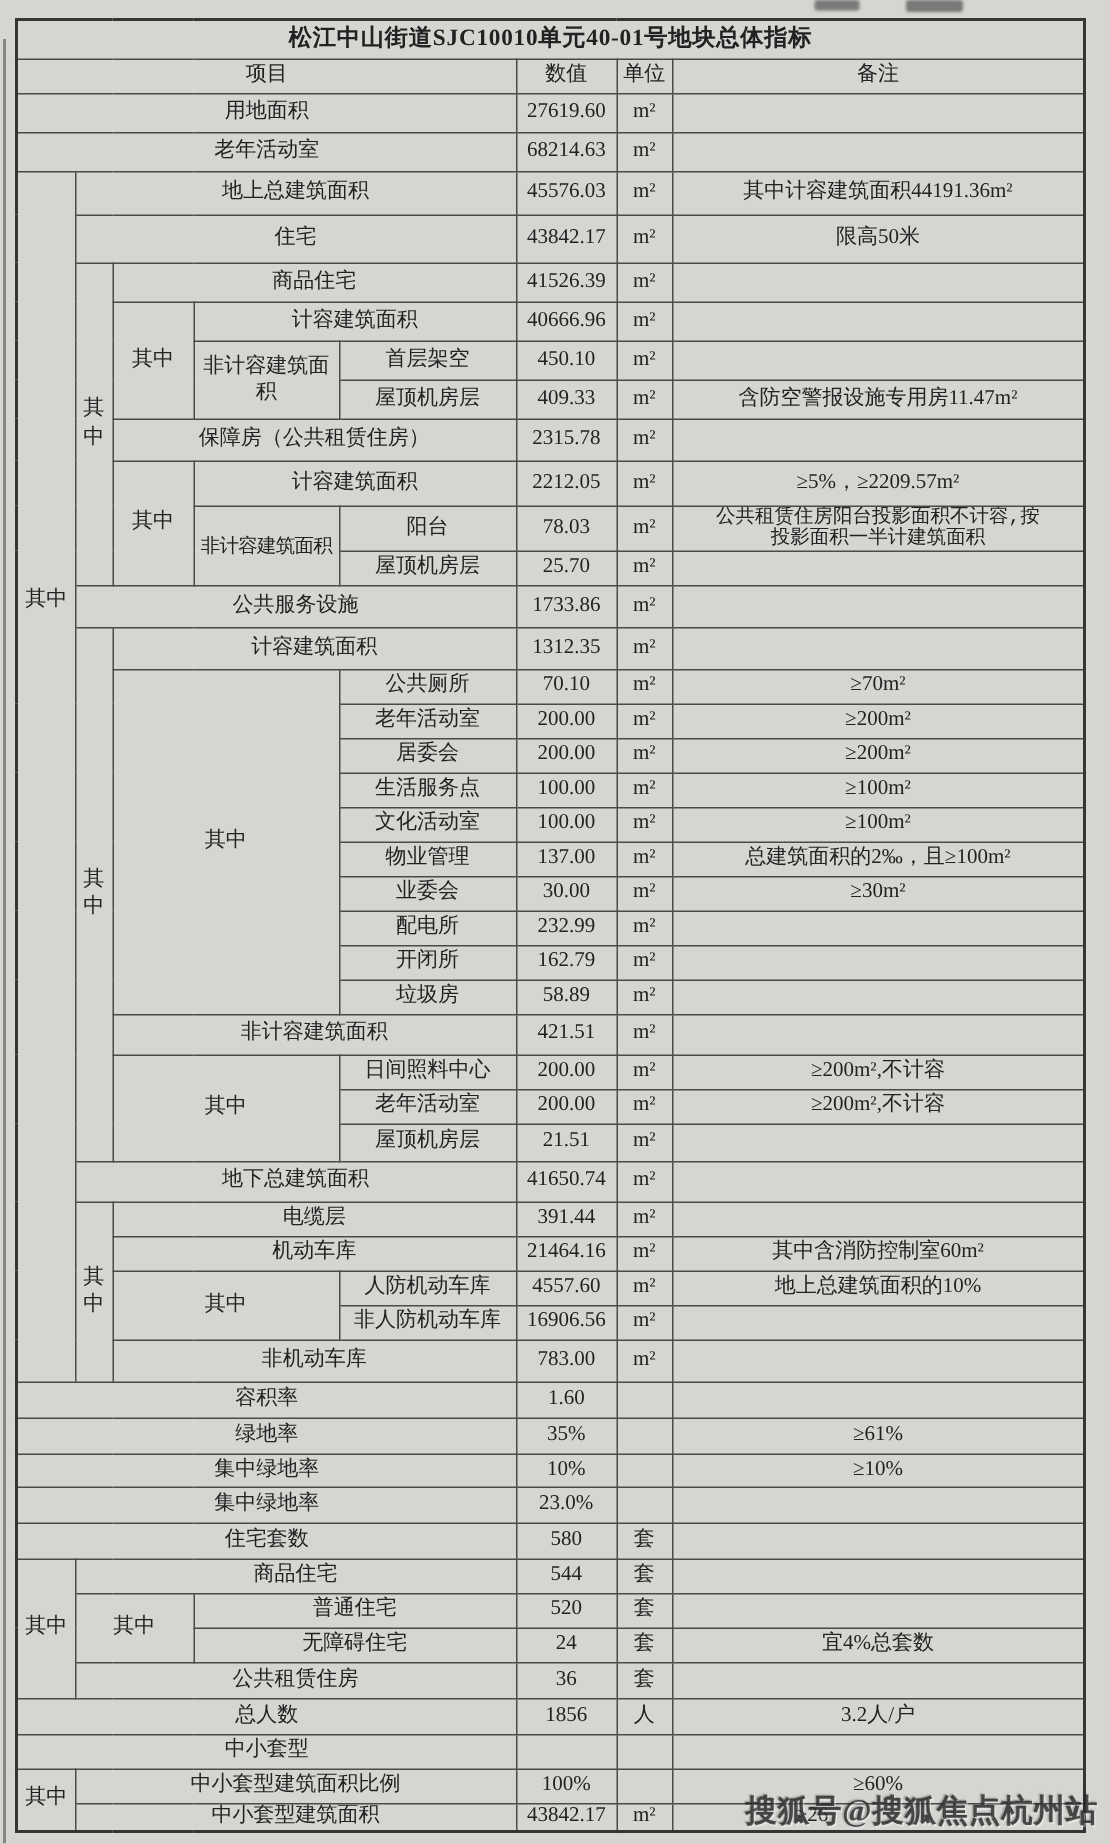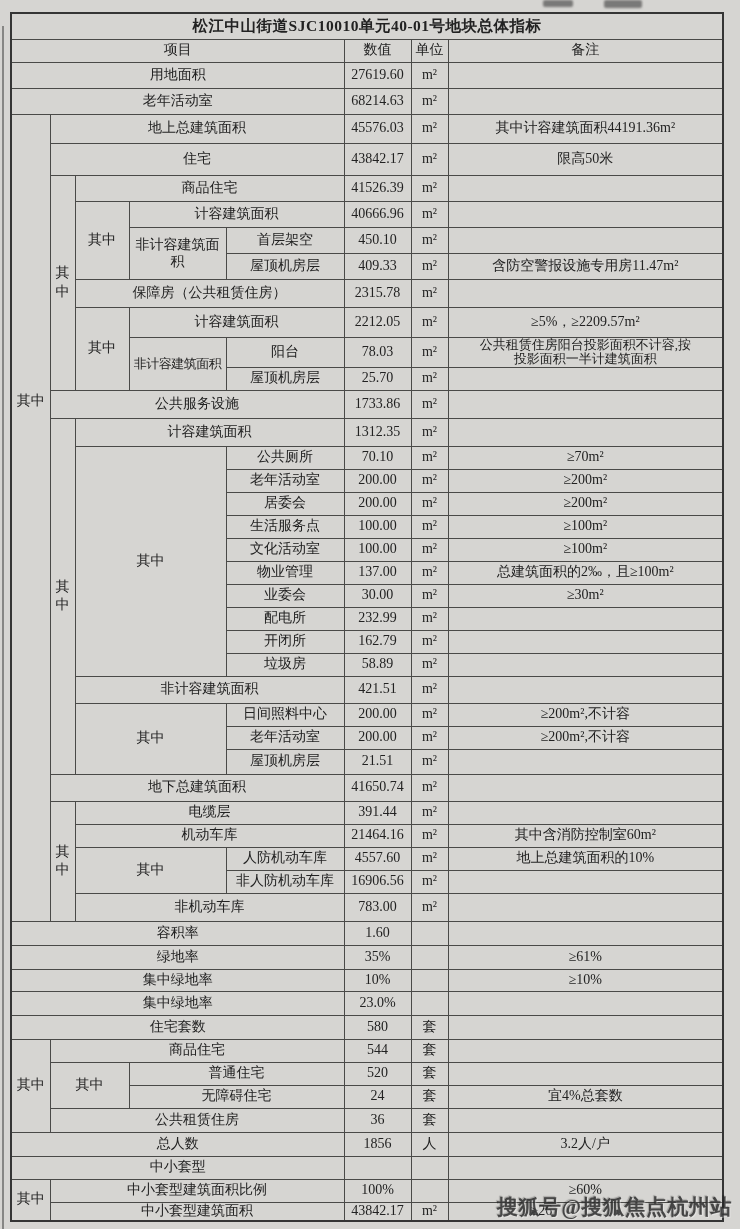--- a/index.html
+++ b/index.html
@@ -21,21 +21,21 @@
     padding:0 2px;overflow:hidden;
     line-height:1.2;
   }
   .title-cell{font-size:15.5px;font-weight:bold;letter-spacing:.5px;}
   .remark{white-space:pre-line;}
   .vcell .vtext{display:inline-block;width:1.15em;word-break:break-all;line-height:1.3;text-align:center;}
   .bigcell{position:relative;}
   .bigcell .floatlabel{position:absolute;left:0;right:0;top:35.5%;transform:translateY(-50%);}
   .wrapcell{line-height:1.25;}
   .dnw{font-size:13px;letter-spacing:-.5px;white-space:nowrap;}
-  .sm{font-size:13px;line-height:1.12;}
+  .sm{font-size:13px;line-height:1.12;font-family:Liberation Mono, monospace;}
   .leftpad{text-align:left;padding-left:82px;}
   .watermark{
     position:absolute;left:497px;top:1193px;width:240px;
     font-size:21px;font-weight:bold;letter-spacing:.5px;
     color:rgba(43,43,43,.82);
     text-shadow:1px 1px 0 rgba(255,255,255,.35),-1px -1px 1px rgba(0,0,0,.25);
     white-space:nowrap;z-index:5;
   }
   .edge-line{position:absolute;left:2px;top:26px;width:2px;height:1203px;background:rgba(70,70,68,.55);}
   .smudge{position:absolute;background:rgba(45,45,45,.55);filter:blur(1px);border-radius:2px;}

